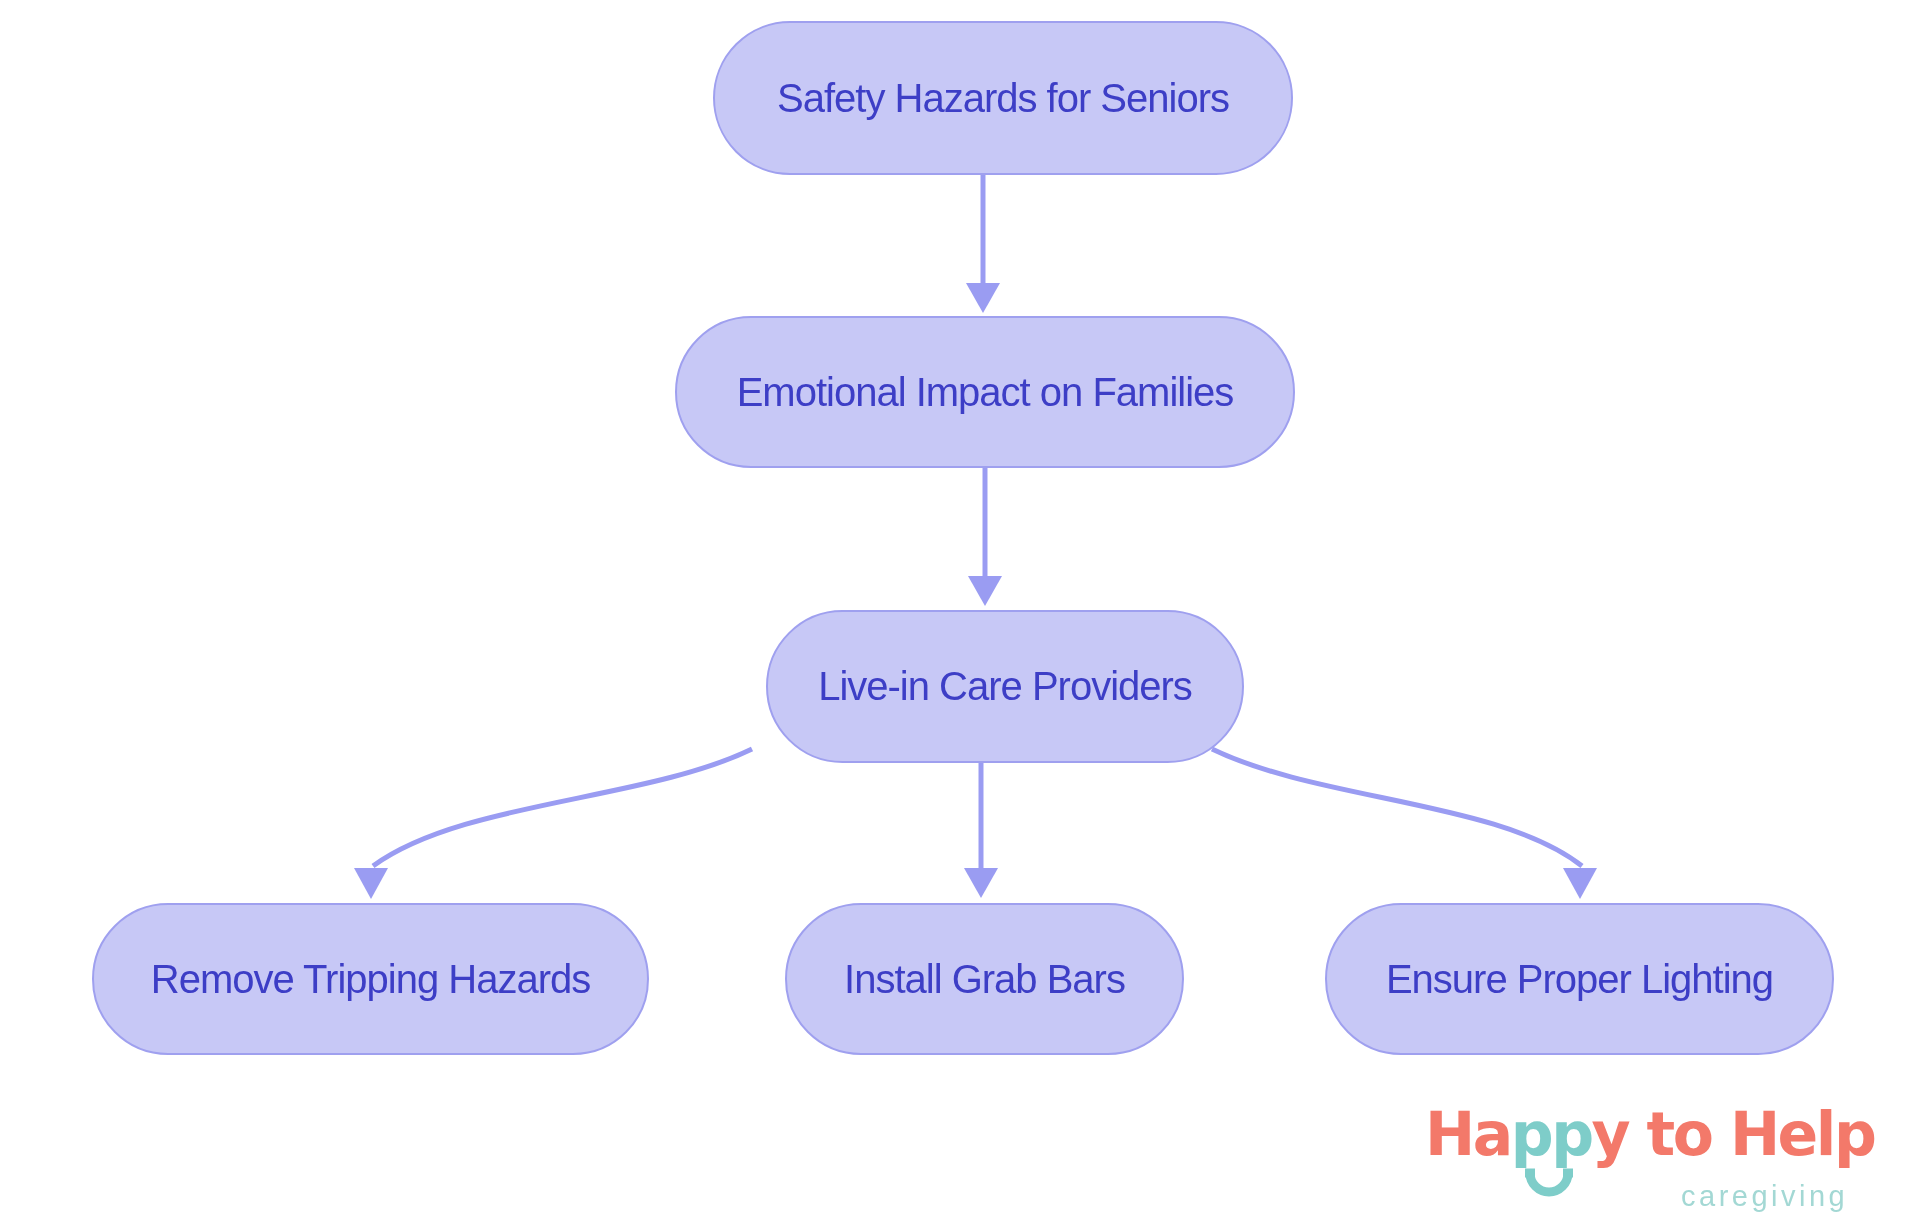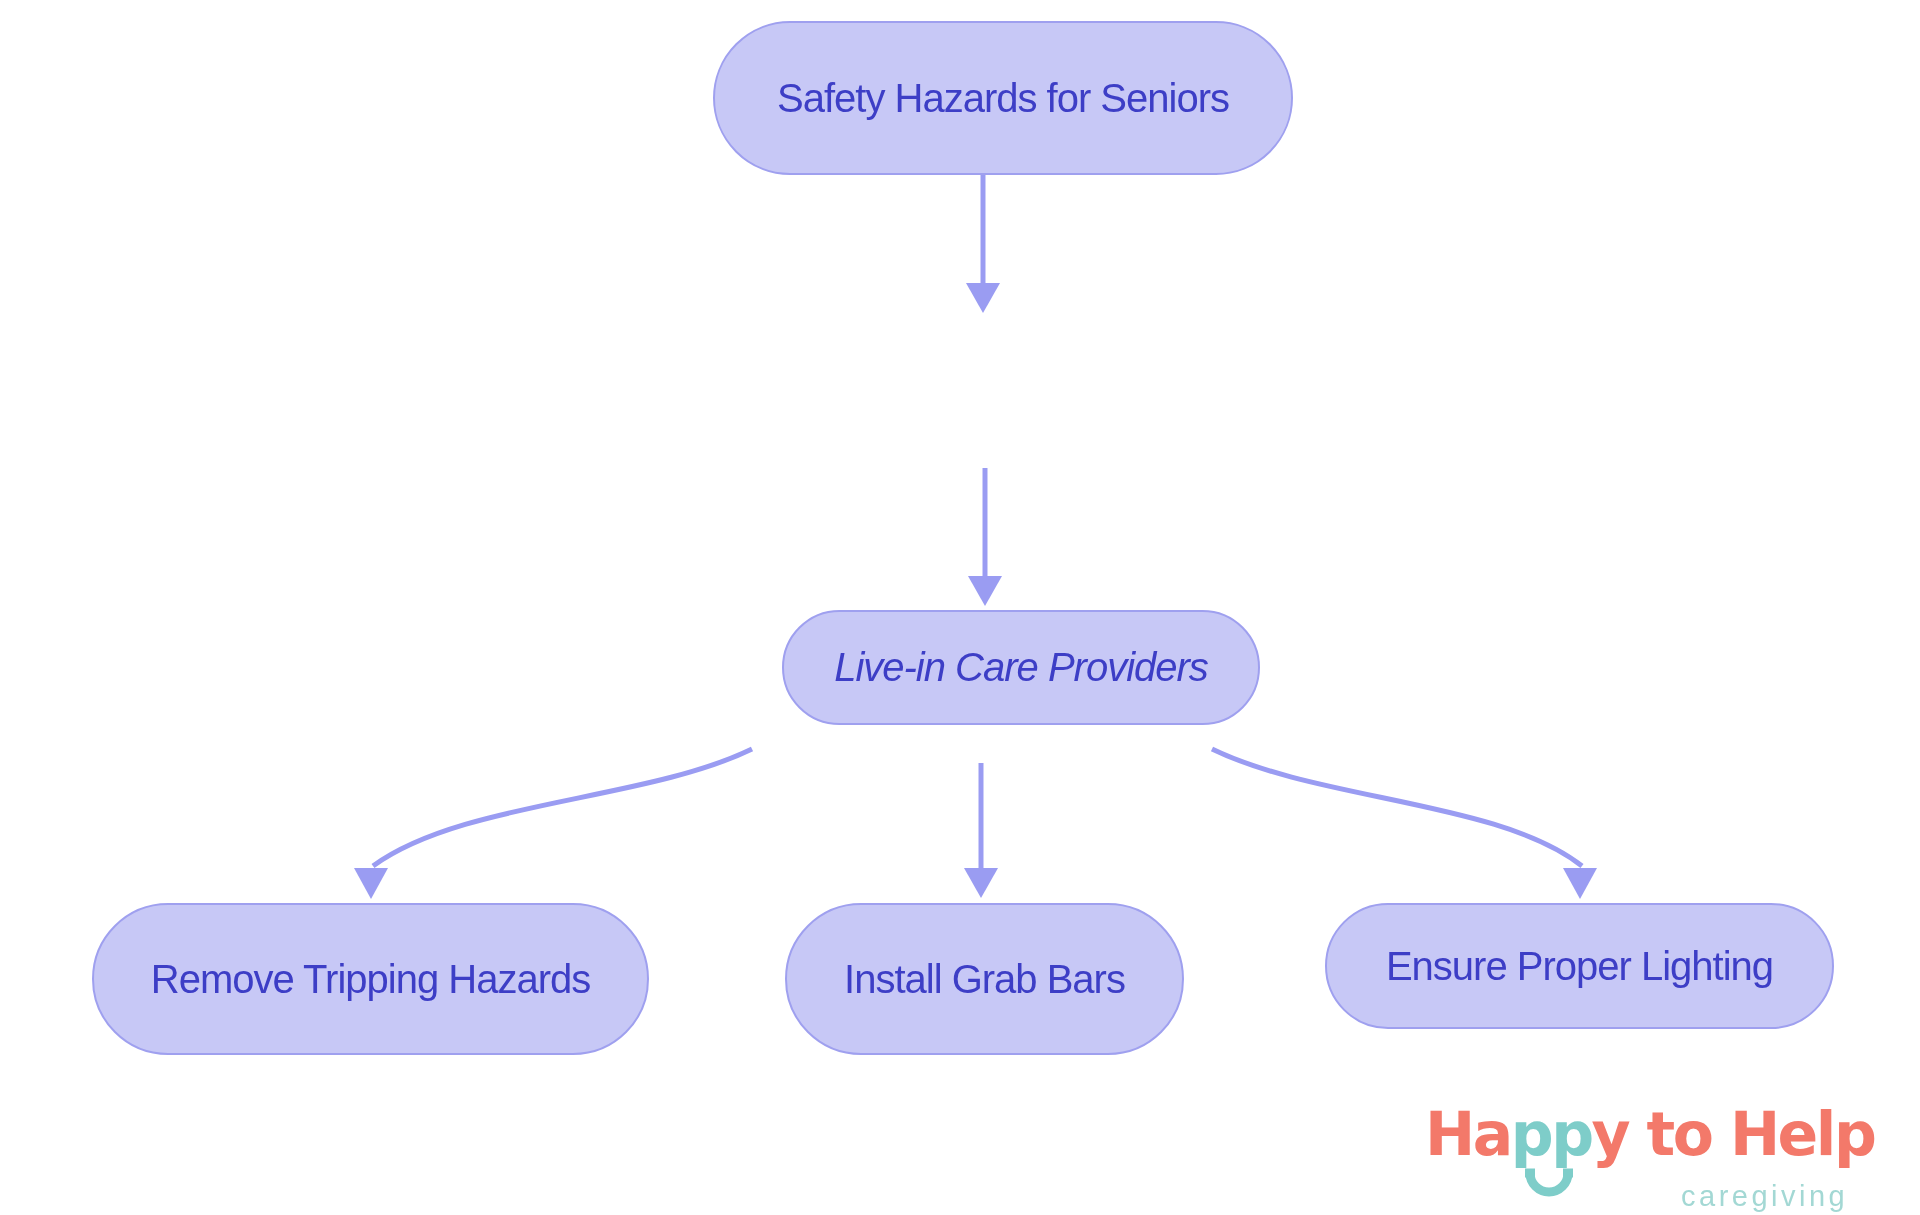--- a/index.html
+++ b/index.html
@@ -26,24 +26,24 @@
     display:flex;align-items:center;justify-content:center;
     color:var(--node-text);
     font-size:40px;
     letter-spacing:-1px;
     white-space:nowrap;
     text-align:center;
   }
   
   .n1{left:713px;top:21px;width:580px;height:154px;}
   .n2{left:675px;top:316px;width:620px;height:152px;}
-  .n3{left:782px;top:610px;width:478px;height:115px;font-style:italic;}
+  .n3{left:766px;top:610px;width:478px;height:153px;}
   .n4{left:92px;top:903px;width:557px;height:152px;align-items:center;}
   .n5{left:785px;top:903px;width:399px;height:152px;}
-  .n6{left:1325px;top:903px;width:509px;height:126px;}
+  .n6{left:1325px;top:903px;width:509px;height:152px;}
 
   
   .logo{position:absolute;left:1425px;top:1104px;width:470px;height:110px;}
   .logo-title{
     font-family:"DejaVu Sans",sans-serif;
     font-weight:bold;
     font-size:60px;
     line-height:60px;
     letter-spacing:-2.5px;
     color:var(--coral);
@@ -81,20 +81,23 @@
     <path class="edge-line" d="M 752 749 C 645 801, 462 801, 373 866"></path>
     <polygon class="edge-head" points="354,868 388,868 371,899"></polygon>
 
     <path class="edge-line" d="M 1212 749 C 1319 801, 1500 801, 1582 866"></path>
     <polygon class="edge-head" points="1563,868 1597,868 1580,899"></polygon>
   </svg>
 
   <div class="node n1">
     <span>Safety Hazards for Seniors</span>
   </div>
+  <div class="node n2">
+    <span>Emotional Impact on Families</span>
+  </div>
   <div class="node n3">
     <span>Live-in Care Providers</span>
   </div>
   <div class="node n4">
     <span>Remove Tripping Hazards</span>
   </div>
   <div class="node n5">
     <span>Install Grab Bars</span>
   </div>
   <div class="node n6">

